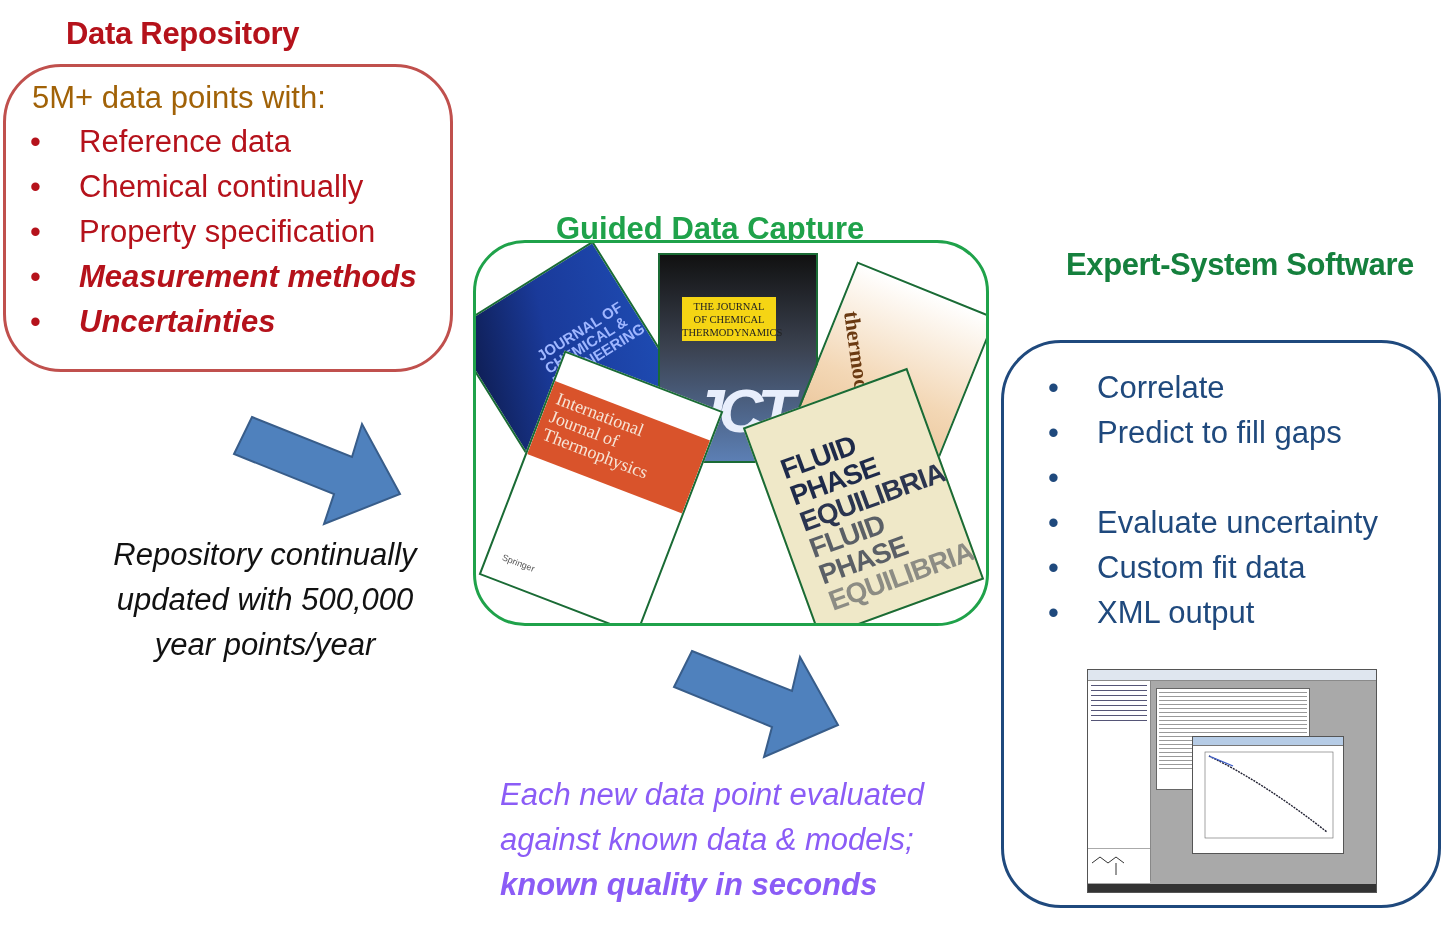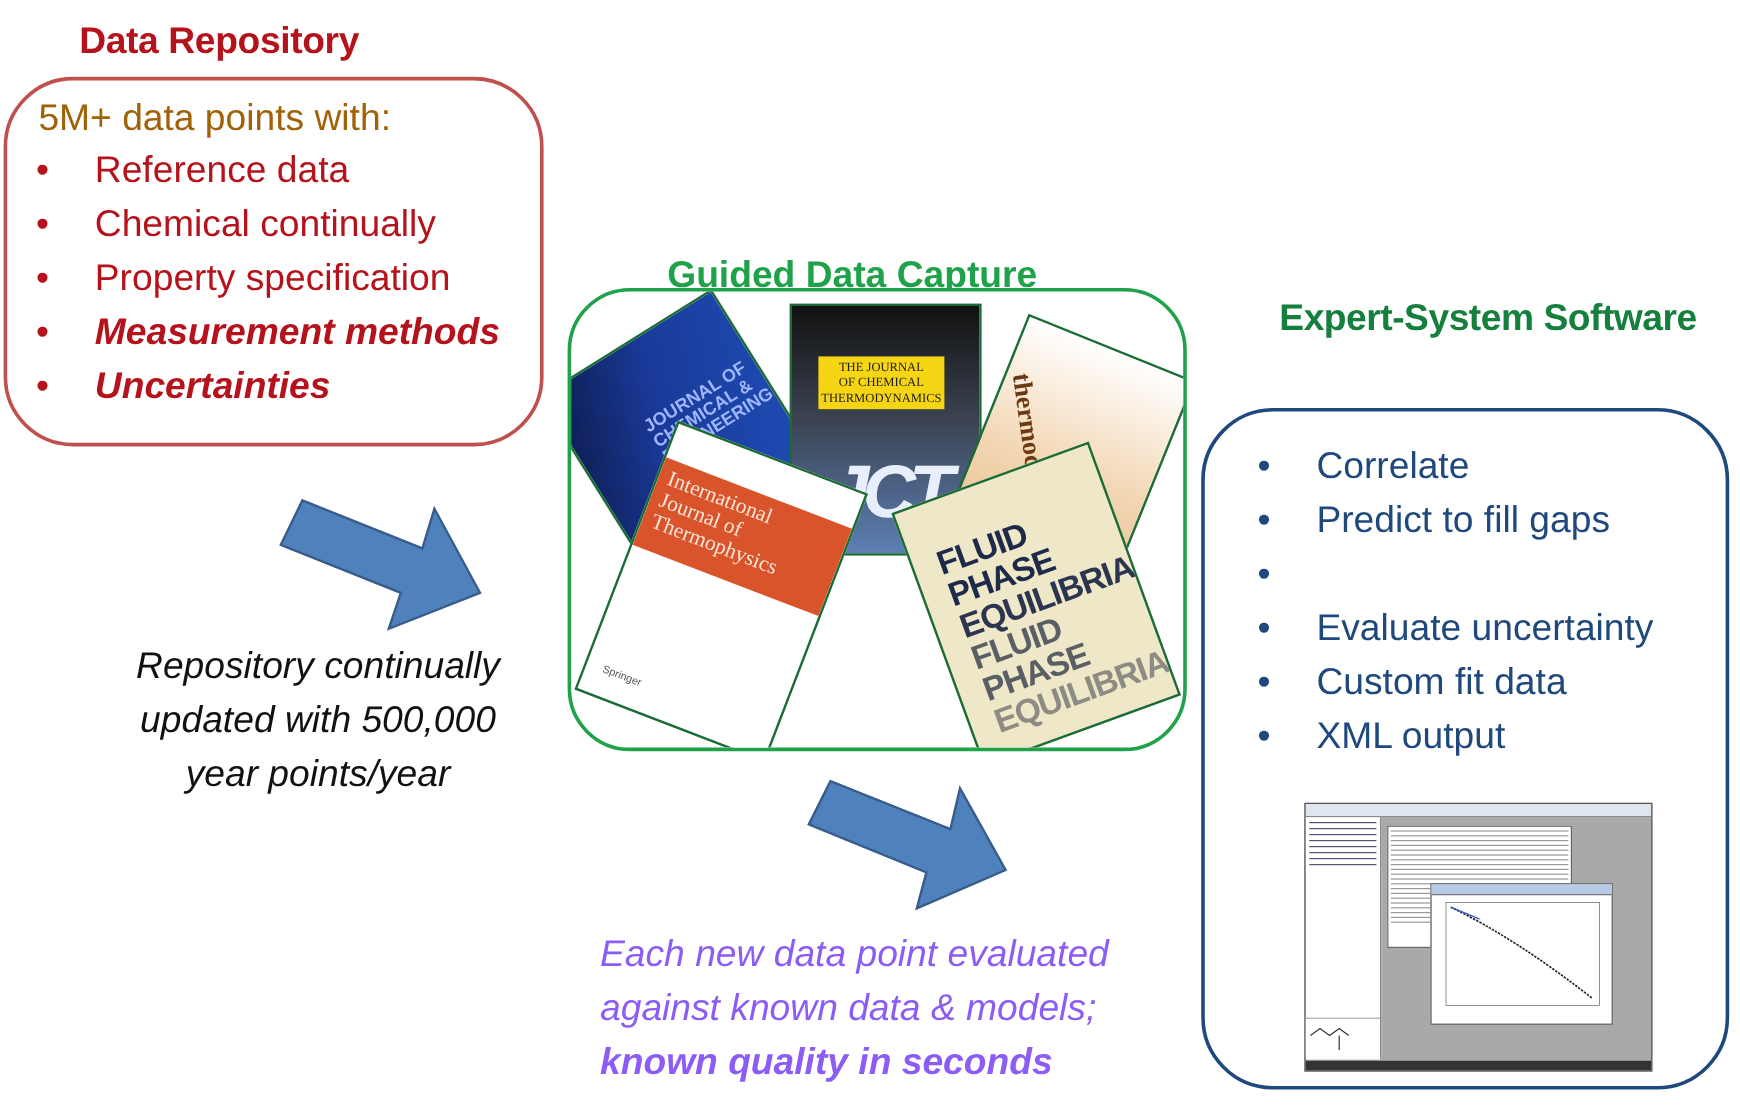--- a/index.html
+++ b/index.html
@@ -21,21 +21,21 @@
   .caption1 { left:90px; top:532px; width:350px; text-align:center; font-size:31px; font-style:italic; color:#111; line-height:45px; }
 
   
   .capture-title { left:556px; top:174px; font-size:31px; font-weight:bold; color:#1fa24a;margin-top:37px; }
   .capture-box { left:473px; top:240px; width:516px; height:386px; border:3px solid #1fa24a; border-radius:52px; box-sizing:border-box; overflow:hidden; background:#fff; }
 
   .cover { position:absolute; box-sizing:border-box; border:2px solid #1a6b35; overflow:hidden; }
   .cv-jced { left:18px; top:26px; width:170px; height:220px; transform:rotate(-32deg); background:linear-gradient(110deg,#0d1a4a 0%, #1a3a9a 40%, #1f4fb8 100%); }
   .cv-jced .t { position:absolute; left:60px; top:60px; color:#9fb6ff; font-size:15px; font-weight:bold; line-height:15px; }
   .cv-jct { left:182px; top:10px; width:160px; height:210px; background:linear-gradient(180deg,#111 0%, #3b4250 45%, #5c7fb4 100%); }
-  .cv-jct .band { position:absolute; left:22px; top:42px; width:105px; height:44px; background:#f5d514; color:#222; font-family:"Liberation Serif", serif; font-size:10.5px; text-align:center; line-height:13px; padding-top:3px; box-sizing:border-box; }
+  .cv-jct .band { position:absolute; left:22px; top:42px; width:94px; height:44px; background:#f5d514; color:#222; font-family:"Liberation Serif", serif; font-size:10.5px; text-align:center; line-height:13px; padding-top:3px; box-sizing:border-box; }
   .cv-jct .logo { position:absolute; left:30px; top:120px; font-size:62px; font-weight:bold; font-style:italic; color:#e8eefc; letter-spacing:-6px; }
   .cv-tca { left:342px; top:40px; width:150px; height:180px; transform:rotate(22deg); background:linear-gradient(180deg,#fff 0%, #f3d7b5 60%, #e9c396 100%); }
   .cv-tca .t { position:absolute; left:22px; top:40px; transform:rotate(60deg); transform-origin:left top; color:#6b3a12; font-family:"Liberation Serif", serif; font-size:22px; font-weight:bold; white-space:nowrap; }
   .cv-ijt { left:40px; top:130px; width:170px; height:240px; transform:rotate(21deg); background:#fff; }
   .cv-ijt .band { position:absolute; left:0; top:30px; width:100%; height:78px; background:#d9532b; color:#f6e4d6; font-family:"Liberation Serif", serif; font-size:18px; line-height:19px; padding:6px 8px; box-sizing:border-box; }
   .cv-ijt .spr { position:absolute; left:14px; bottom:18px; font-size:9px; color:#555; }
   .cv-fpe { left:300px; top:148px; width:175px; height:225px; transform:rotate(-20deg); background:#efe8c8; }
   .cv-fpe .t { position:absolute; left:20px; top:38px; font-size:28px; font-weight:bold; line-height:28px; letter-spacing:-1px; }
   .cv-fpe .t span { display:block; }
 

